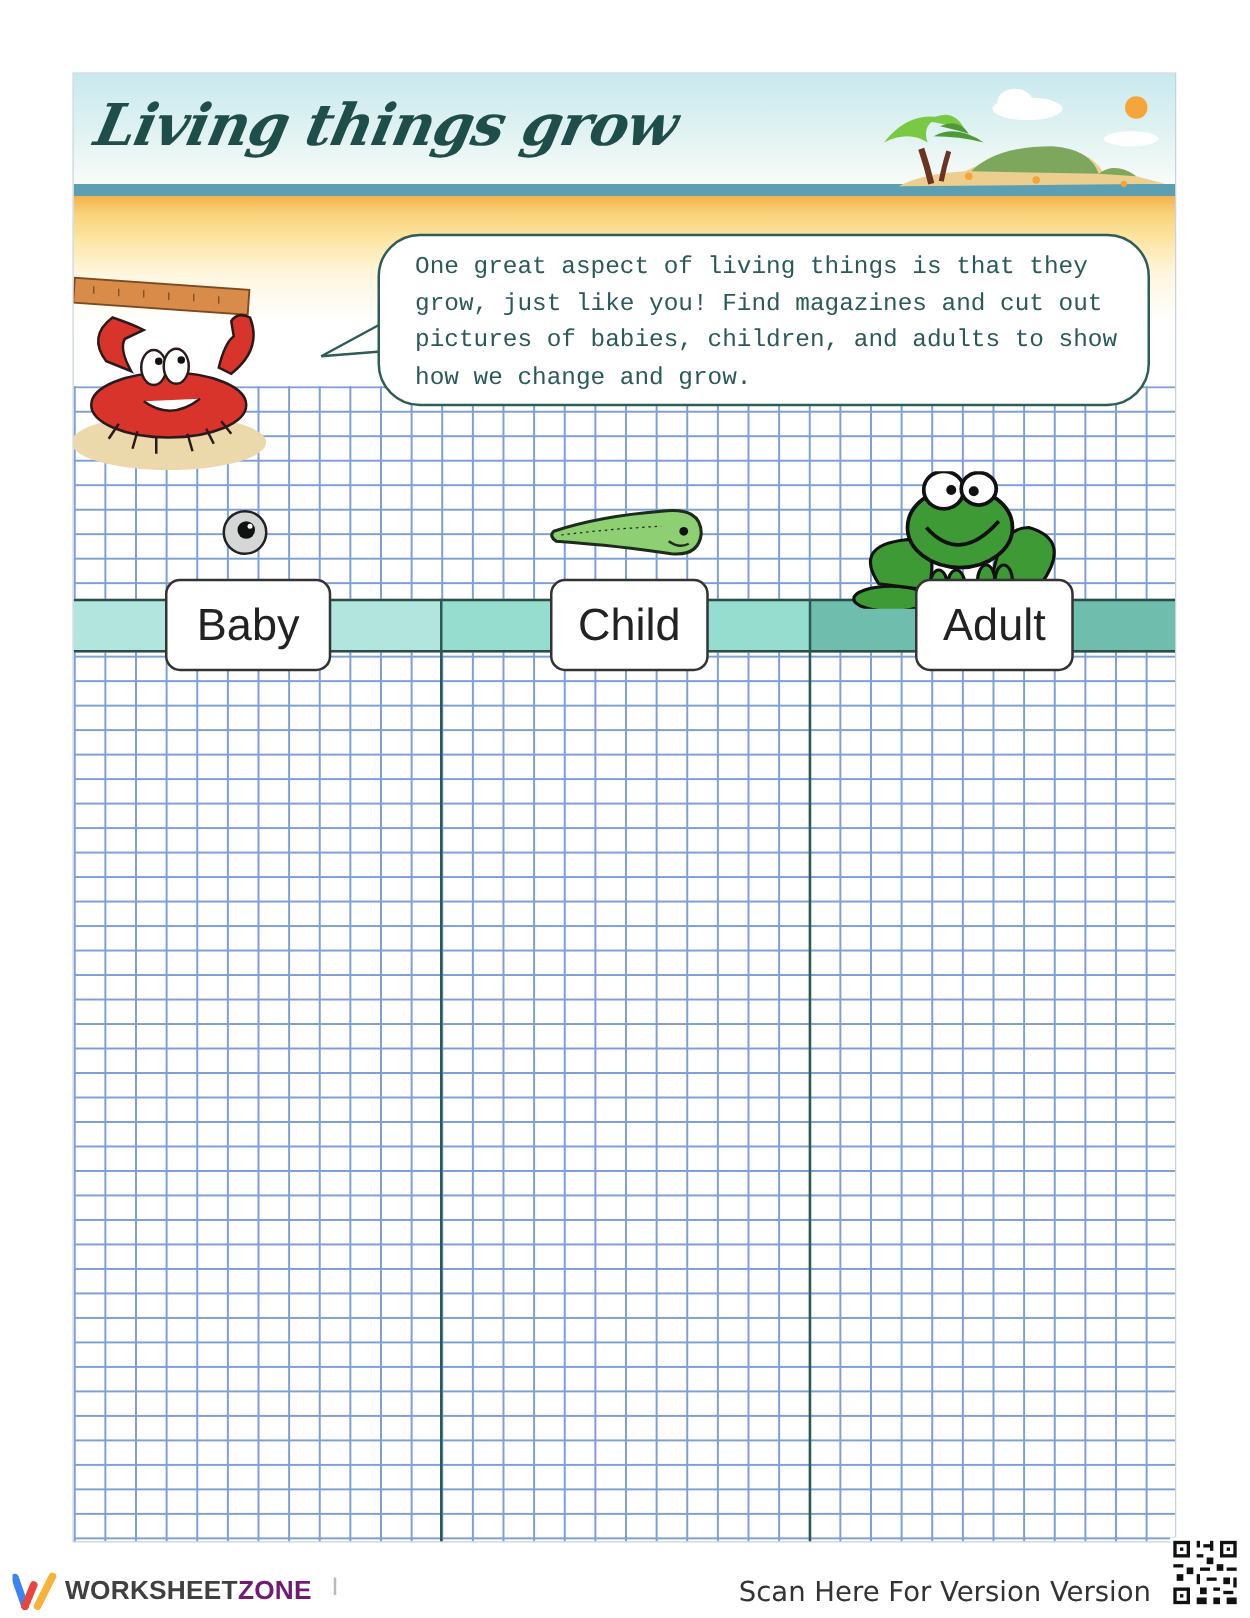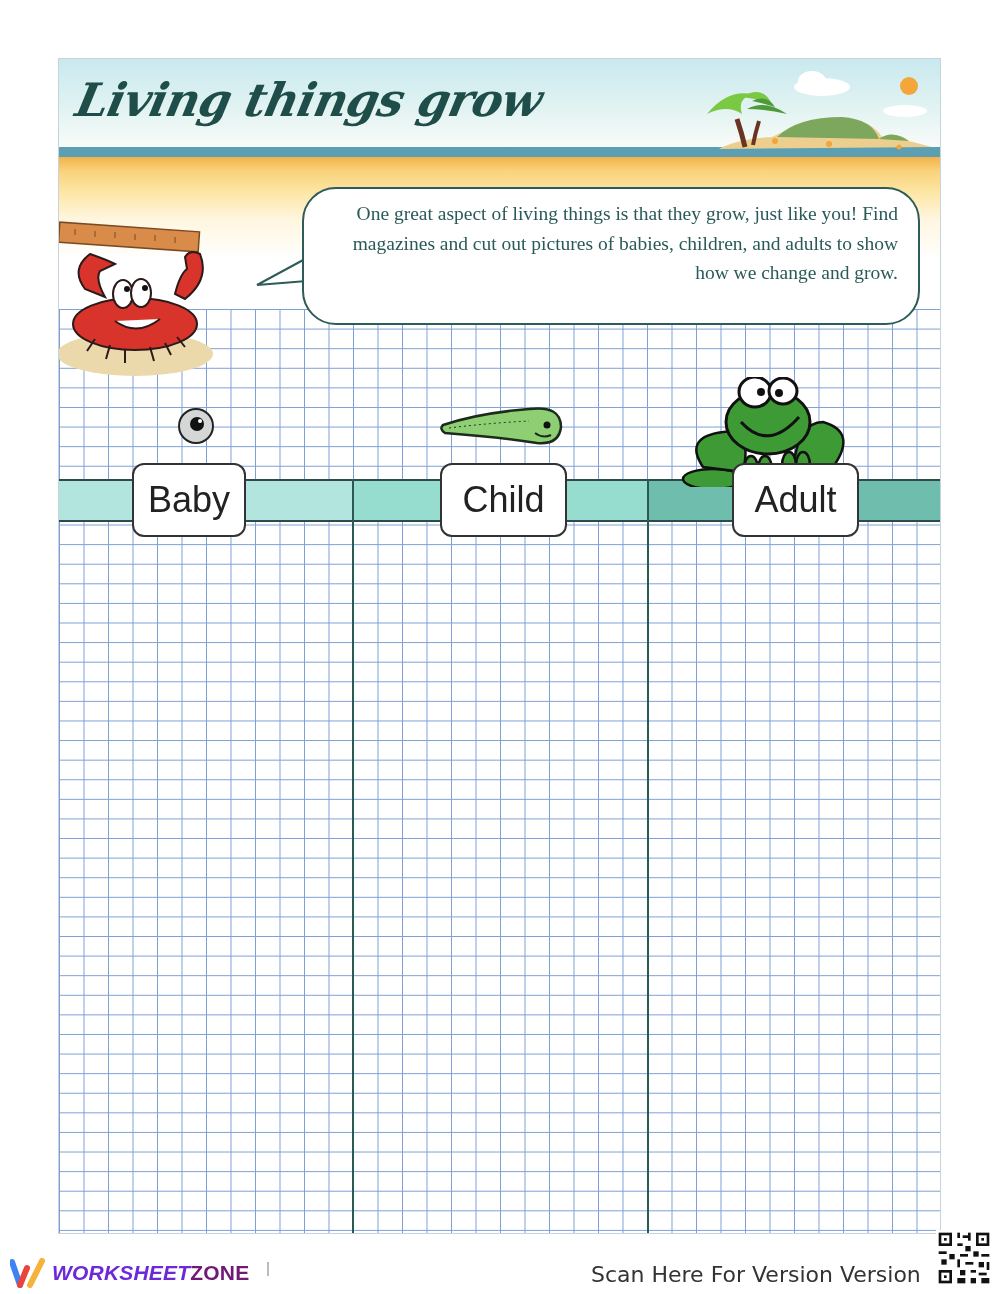--- a/index.html
+++ b/index.html
@@ -10,32 +10,32 @@
       linear-gradient(to right, #7d9fd6 1.2px, transparent 1.2px),
       linear-gradient(to bottom, #7d9fd6 1.2px, transparent 1.2px);
     background-size:24.5px 19.6px;background-position:0 0;}
   .header{position:absolute;left:0;top:0;width:883px;height:250px;
     background:linear-gradient(to bottom,#c9e9ef 0px,#e2f3f2 50px,#f7fbf8 86px,#f7fbf8 88px,transparent 88px),
                linear-gradient(to bottom,transparent 88px,#5c9fb3 88px,#5c9fb3 98px,#f4b24a 98px,#f9d37b 112px,#fde7a8 135px,#fff6df 160px,#ffffff 200px,rgba(255,255,255,0) 250px);}
   .title{position:absolute;left:18px;top:14px;font-family:"DejaVu Serif",serif;font-style:italic;font-size:46px;color:#1e4d4a;letter-spacing:-1px;transform:skewX(-12deg);font-weight:bold;}
   .island{position:absolute;right:0;top:0;width:295px;height:98px;}
   .bubble{position:absolute;left:243px;top:128px;width:618px;height:138px;background:#fff;border:2px solid #2e5c58;border-radius:34px;box-sizing:border-box;padding:10px 20px 10px 28px;}
   .bubble-tail{position:absolute;left:196px;top:196px;width:60px;height:40px;}
-  .bubble-text{font-family:Liberation Serif, serif;font-size:19.5px;line-height:29.5px;color:#2a5a58;margin:0;text-align:right;}
+  .bubble-text{font-family:Liberation Mono, monospace;font-size:19.5px;line-height:29.5px;color:#2a5a58;margin:0;}
   .crab{position:absolute;left:-4px;top:160px;width:160px;height:165px;}
   .band{position:absolute;top:420px;height:43px;box-sizing:border-box;border-top:2px solid #2d4b48;border-bottom:2px solid #2d4b48;}
   .band.b1{left:0;width:294px;background:#b2e5de;}
   .band.b2{left:294px;width:295px;background:#96dccf;}
   .band.b3{left:589px;width:294px;background:#6fbdad;}
   .divider{position:absolute;top:420px;width:2px;height:756px;background:#2b5a55;}
   .label{position:absolute;top:404px;height:74px;background:#fff;border:2px solid #333;border-radius:12px;box-sizing:border-box;display:flex;align-items:center;justify-content:center;font-family:"Liberation Sans",sans-serif;font-size:36px;color:#222;}
   .icon{position:absolute;}
   .footer-logo{position:absolute;left:10px;top:1258px;display:flex;align-items:center;gap:6px;}
   .logo-text{font-family:"Liberation Sans",sans-serif;font-weight:bold;font-size:21px;letter-spacing:0.2px;}
-  .logo-ws{color:#6d28d9;font-style:italic;}
+  .logo-ws{color:#404040;}
   .logo-zone{color:#701a75;}
   .tick{position:absolute;left:267px;top:1262px;width:2px;height:14px;background:#bbb;}
   .scan{position:absolute;left:591px;top:1262px;font-family:"DejaVu Sans",sans-serif;font-size:22px;color:#333;}
   .qr{position:absolute;left:936px;top:1230px;width:56px;height:56px;background:#fff;}
 </style>
 </head>
 <body>
 
 <div class="sheet">
   <div class="grid"></div>
@@ -129,21 +129,21 @@
       <circle cx="106" cy="16" r="4" fill="#111"></circle>
     <path d="M68 45 Q95 75 126 40" stroke="#111" stroke-width="3" fill="none"></path>
     <g fill="#3d9a35" stroke="#111" stroke-width="2.5">
       <ellipse cx="78" cy="92" rx="7" ry="13"></ellipse>
         <ellipse cx="92" cy="92" rx="7" ry="13"></ellipse>
       <ellipse cx="116" cy="88" rx="7" ry="13"></ellipse>
         <ellipse cx="130" cy="88" rx="7" ry="13"></ellipse>
     </g>
   </svg>
 
-  <div class="label" style="left:73px;width:114px">Baby</div>
+  <div class="label" style="left:73px;width:133px">Baby</div>
   <div class="label" style="left:673px;width:127px">Adult</div>
   <div class="label" style="left:381px;width:127px">Child</div>
 </div>
 
 <div class="footer-logo">
   <svg width="36" height="30" viewBox="0 0 36 30">
     <path d="M2 4 L10 27" stroke="#3d84f2" stroke-width="6" stroke-linecap="round"></path>
     <path d="M10 27 L17 10" stroke="#e9443d" stroke-width="6" stroke-linecap="round"></path>
     <path d="M20 27 L32 3" stroke="#f5b33b" stroke-width="6" stroke-linecap="round"></path>
   </svg>

